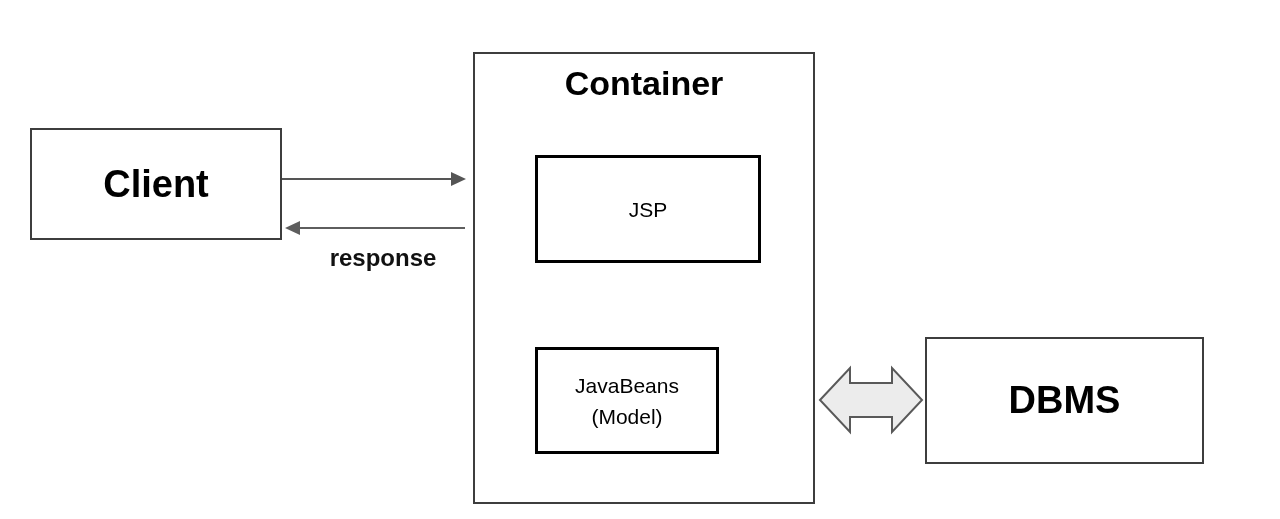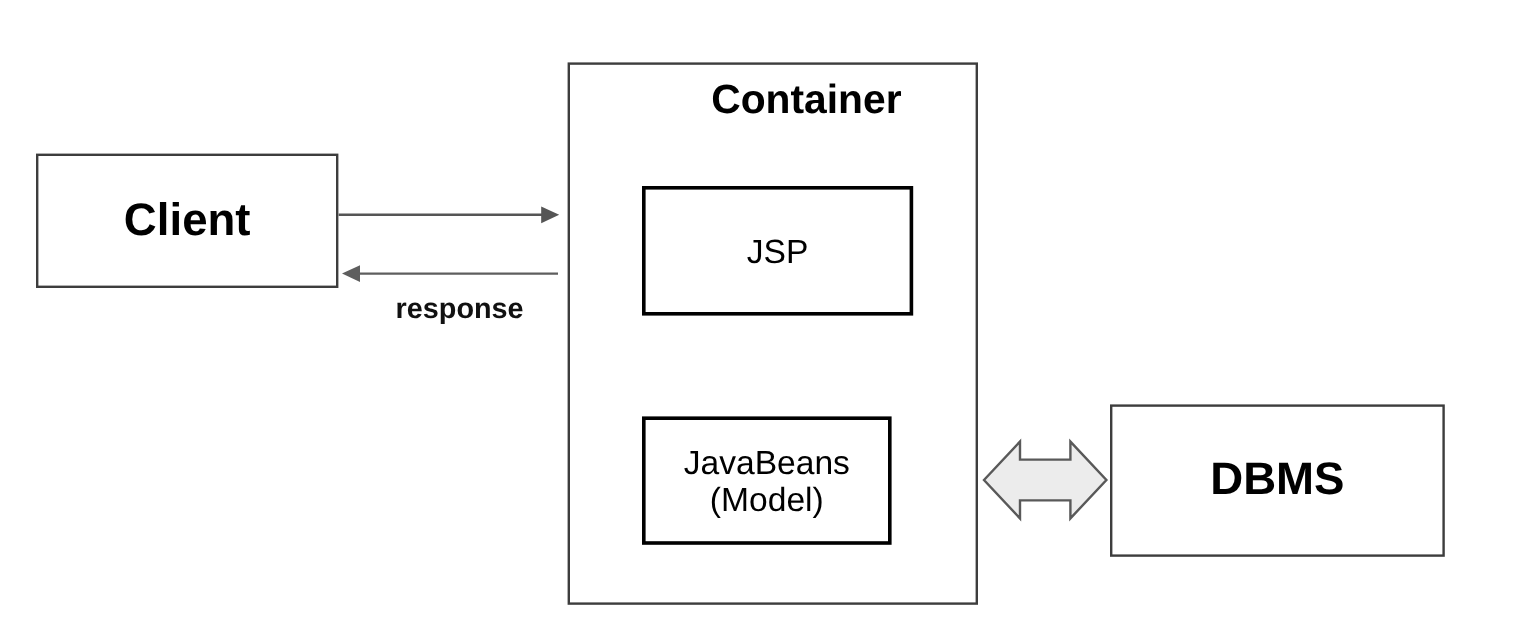--- a/index.html
+++ b/index.html
@@ -24,42 +24,41 @@
     align-items: center;
     justify-content: center;
     text-align: center;
   }
   .outer-box {
     border: 2px solid #3d3d3d;
   }
   .inner-box {
     border: 3px solid #000000;
     flex-direction: column;
-    font-size: 28px;
+    font-size: 21px;
     line-height: 31px;
     font-weight: 400;
   }
   .big-label {
     font-weight: 700;
     font-size: 38px;
   }
   #client-box     { left: 30px;  top: 128px; width: 252px; height: 112px; }
   #container-box  { left: 473px; top: 52px;  width: 342px; height: 452px;
                     position: absolute; box-sizing: border-box;
                     border: 2px solid #3d3d3d; background: #ffffff; }
   .container-title {
     position: absolute;
     left: 0; top: 10px; width: 100%;
     text-align: center;
     font-weight: 700;
     font-size: 34px;
-    padding-left: 28px;
   }
   #jsp-box        { left: 535px; top: 155px; width: 226px; height: 108px; }
-  #javabeans-box  { left: 535px; top: 347px; width: 208px; height: 107px; }
+  #javabeans-box  { left: 535px; top: 347px; width: 184px; height: 107px; }
   #dbms-box       { left: 925px; top: 337px; width: 279px; height: 127px; }
   .edge-label {
     position: absolute;
     font-size: 24px;
     line-height: 30px;
     text-align: center;
     color: #111111;
   }
   #request-label  { left: 282px; top: 135px; width: 184px; }
   #response-label { left: 285px; top: 243px; width: 196px; font-weight: bold; }

